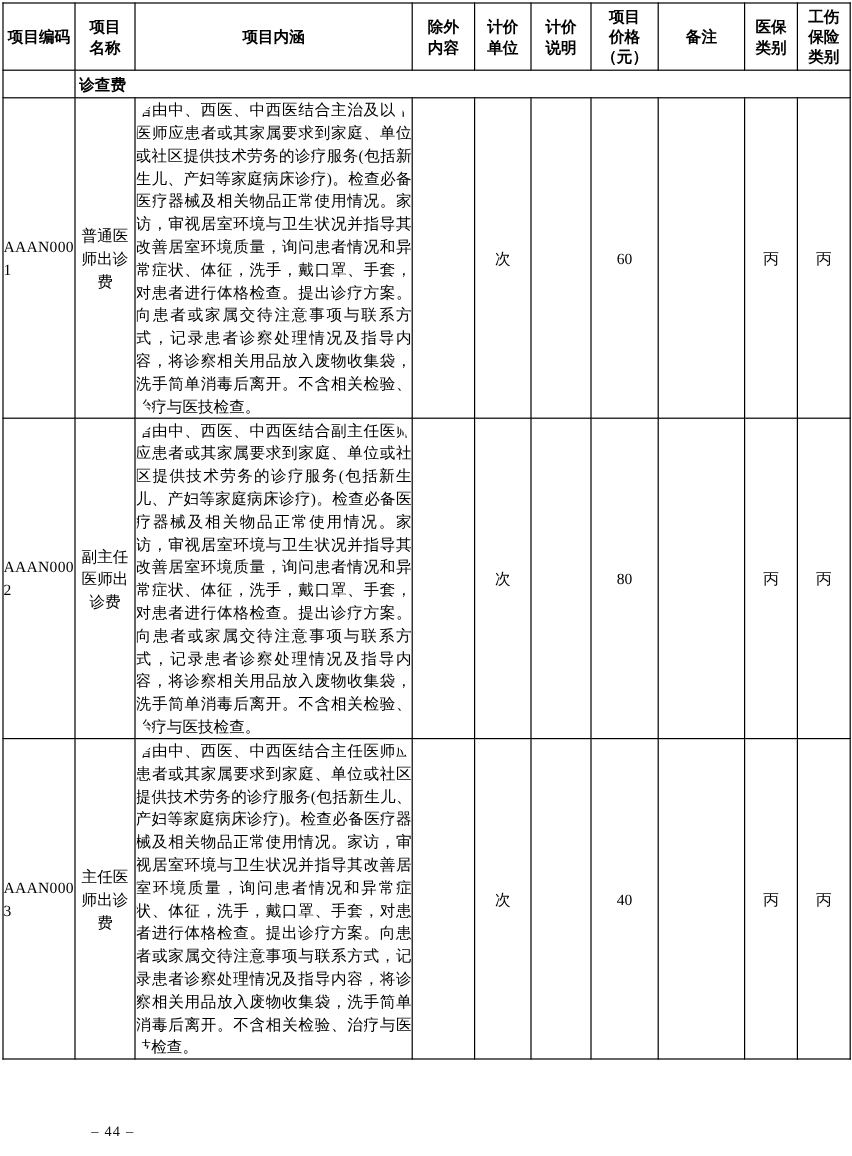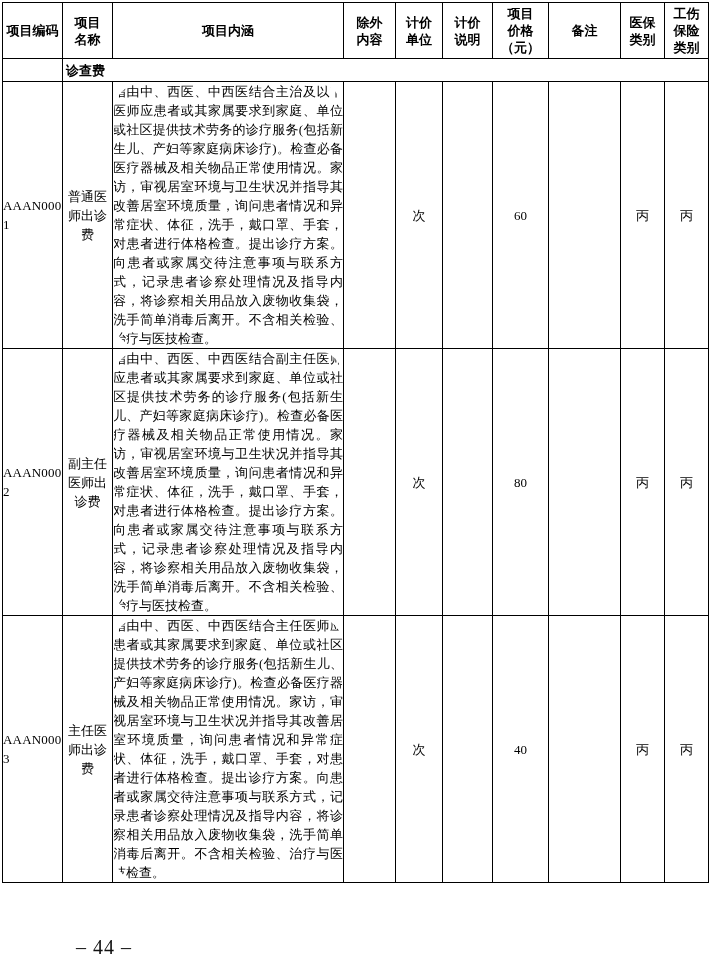--- a/index.html
+++ b/index.html
@@ -69,21 +69,21 @@
     border-radius: 29px;
   }
   td.cell-center {
     text-align: center;
     vertical-align: middle;
   }
   .page-number {
     position: absolute;
     left: 76px;
     top: 936px;
-    font-size: 20px;
+    font-size: 12px;
     letter-spacing: 1px;
     color: #111111;
     white-space: pre;
   }
 </style>
 </head>
 <body>
 
 <div class="page">
   <table class="price-table">

